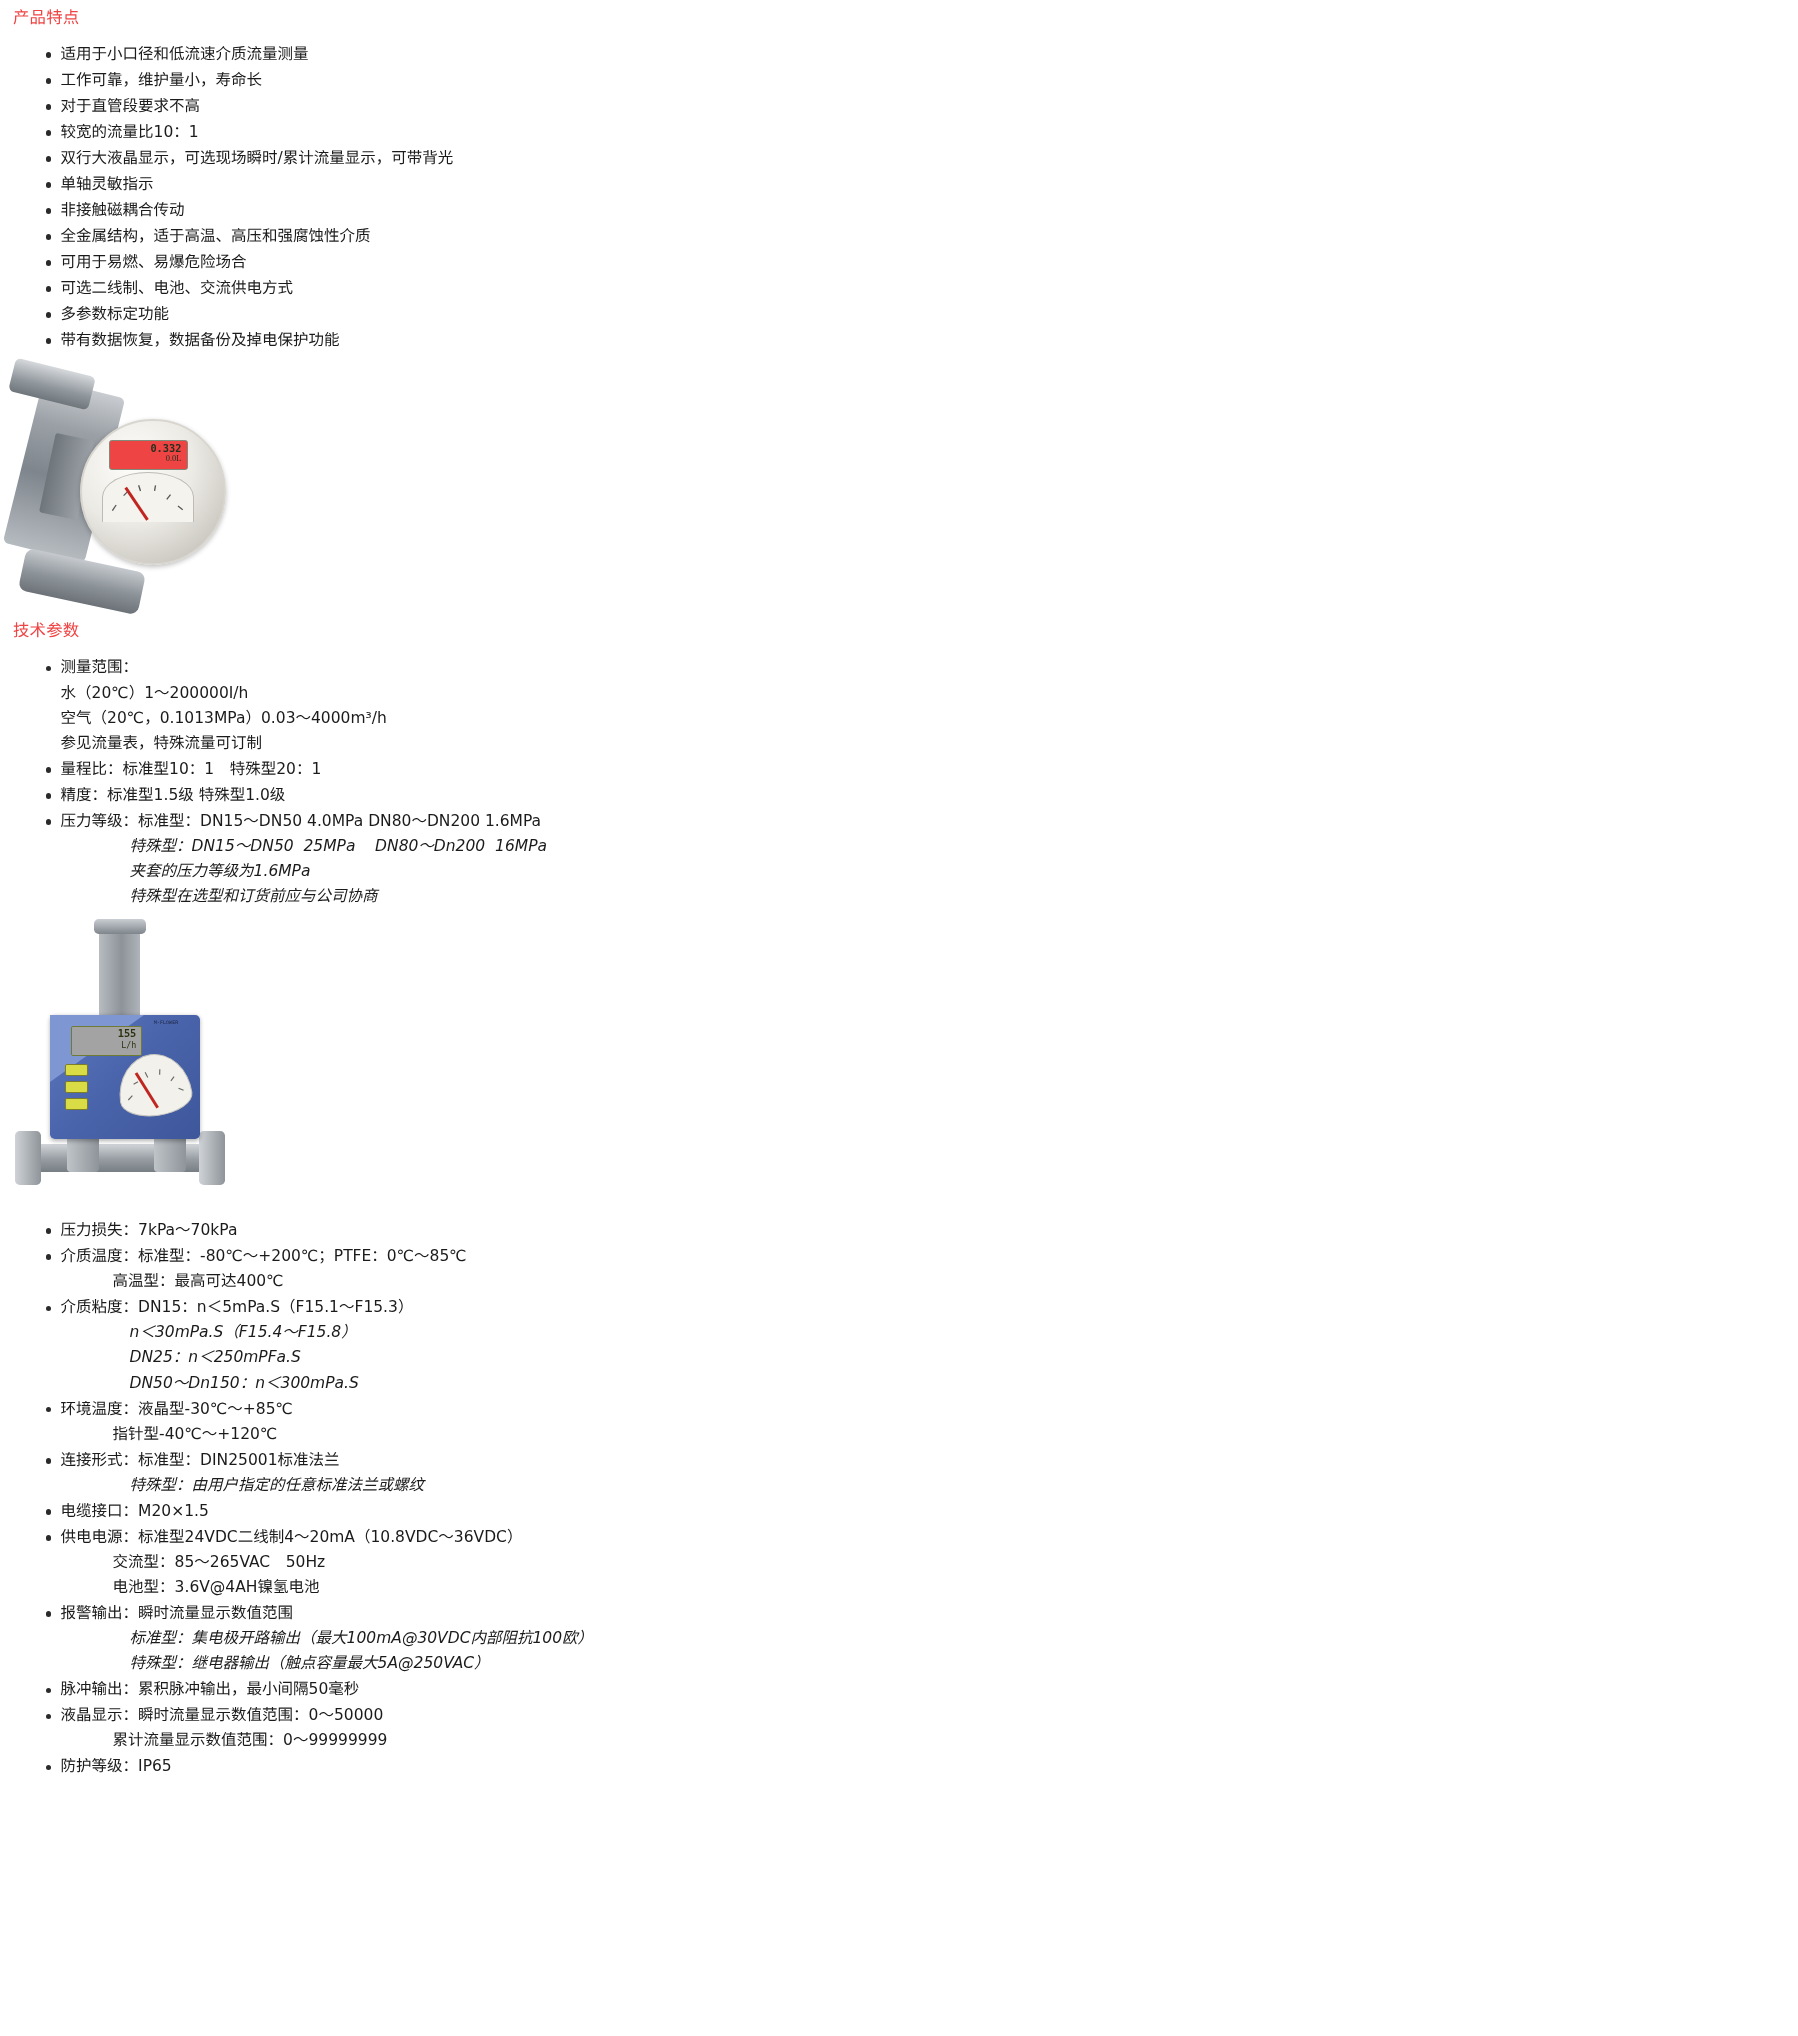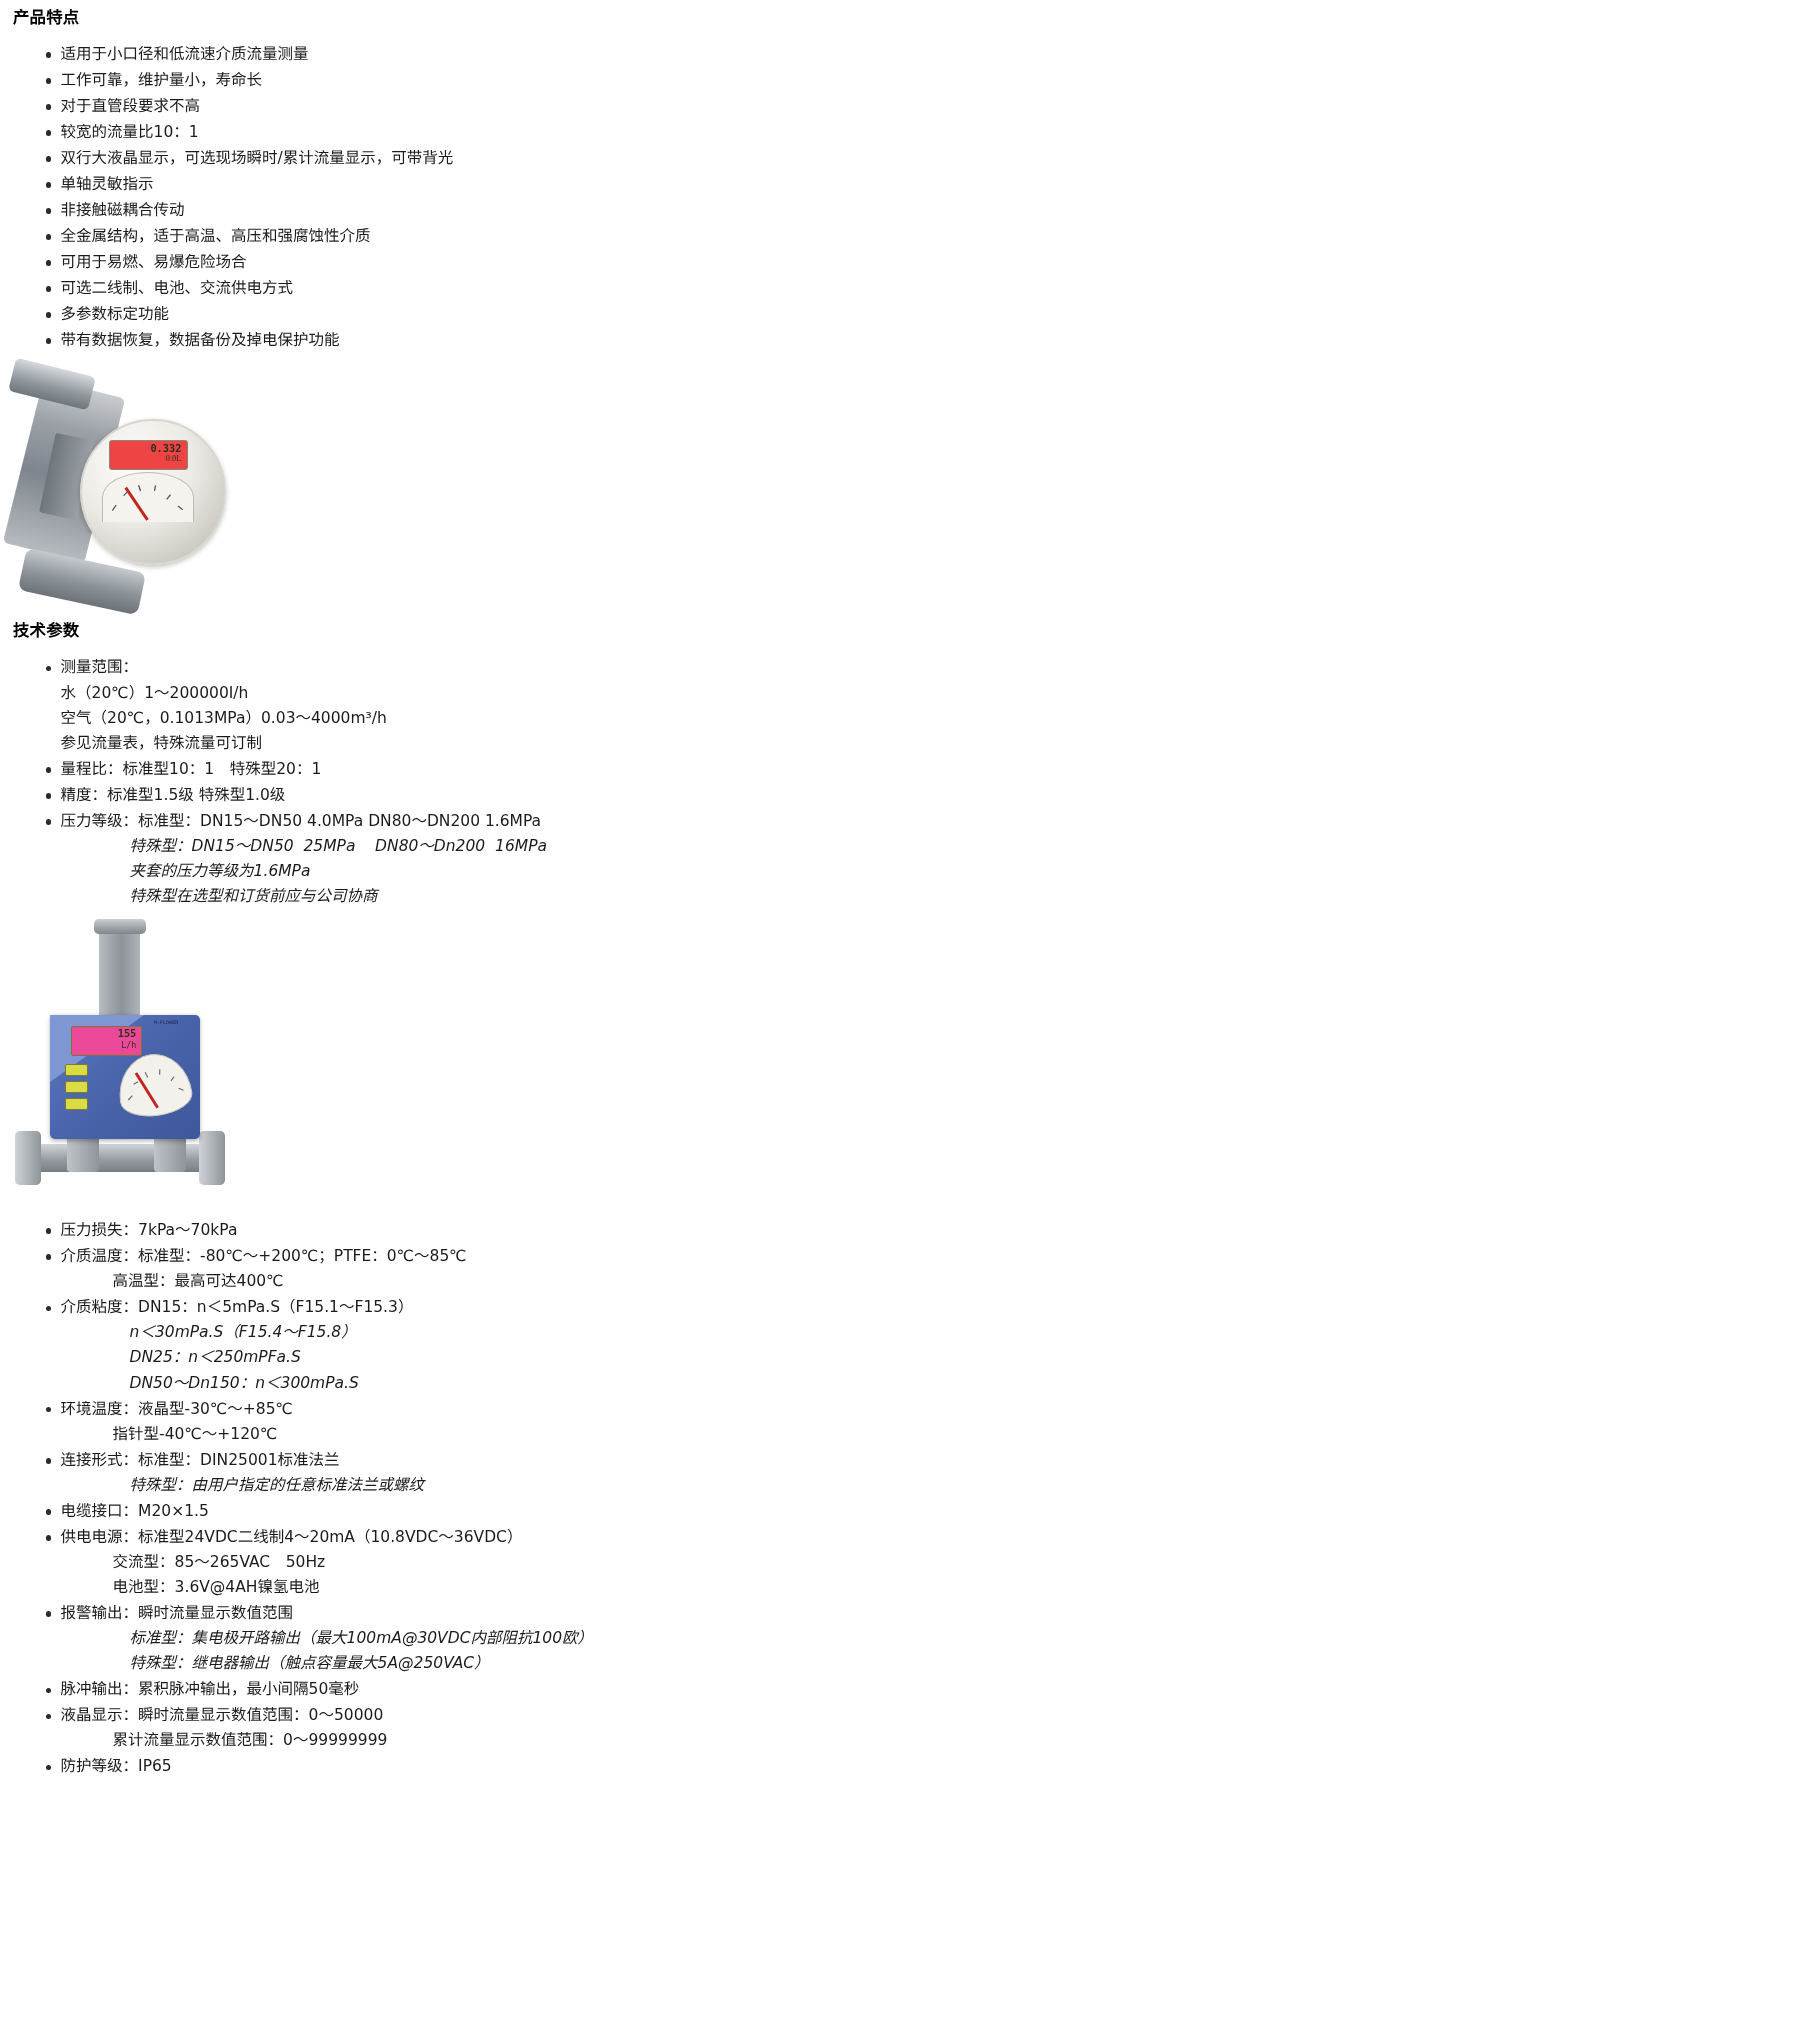--- a/index.html
+++ b/index.html
@@ -19,22 +19,22 @@
     position: relative;
     padding: 0;
     box-sizing: border-box;
   }
   .content {
     padding: 0 0 0 0;
     margin-left: 0;
   }
   .section-title {
     font-size: 16.4px;
-    font-weight: bold;
-    color: #000000;
+    font-weight: normal;
+    color: #ef4444;
     margin: 0 0 7.5px 13px;
     letter-spacing: 0.2px;
   }
   .first-title {
     padding-top: 3.7px;
   }
   ul.bullets {
     list-style: none;
     margin: 14px;
     padding: 0 0 0 26px;
@@ -190,21 +190,21 @@
     position: absolute;
     left: 37px; top: 92px;
     width: 0; height: 0;
     border-left: 94px solid #7e96d2;
     border-bottom: 67px solid transparent;
   }
   .m2-lcd {
     position: absolute;
     left: 58px; top: 103px;
     width: 69px; height: 28px;
-    background: #ec4899;
+    background: #a3a3a3;
     border: 1.9px solid #6f7a33;
     border-radius: 1.9px;
   }
   .m2-lcd .l1 {
     position: absolute; right: 4.7px; top: 0px;
     font-family: "DejaVu Sans Mono", monospace;
     font-size: 10.3px; font-weight: bold; color: #2b3310;
   }
   .m2-lcd .l2 {
     position: absolute; right: 4.7px; top: 13px;

